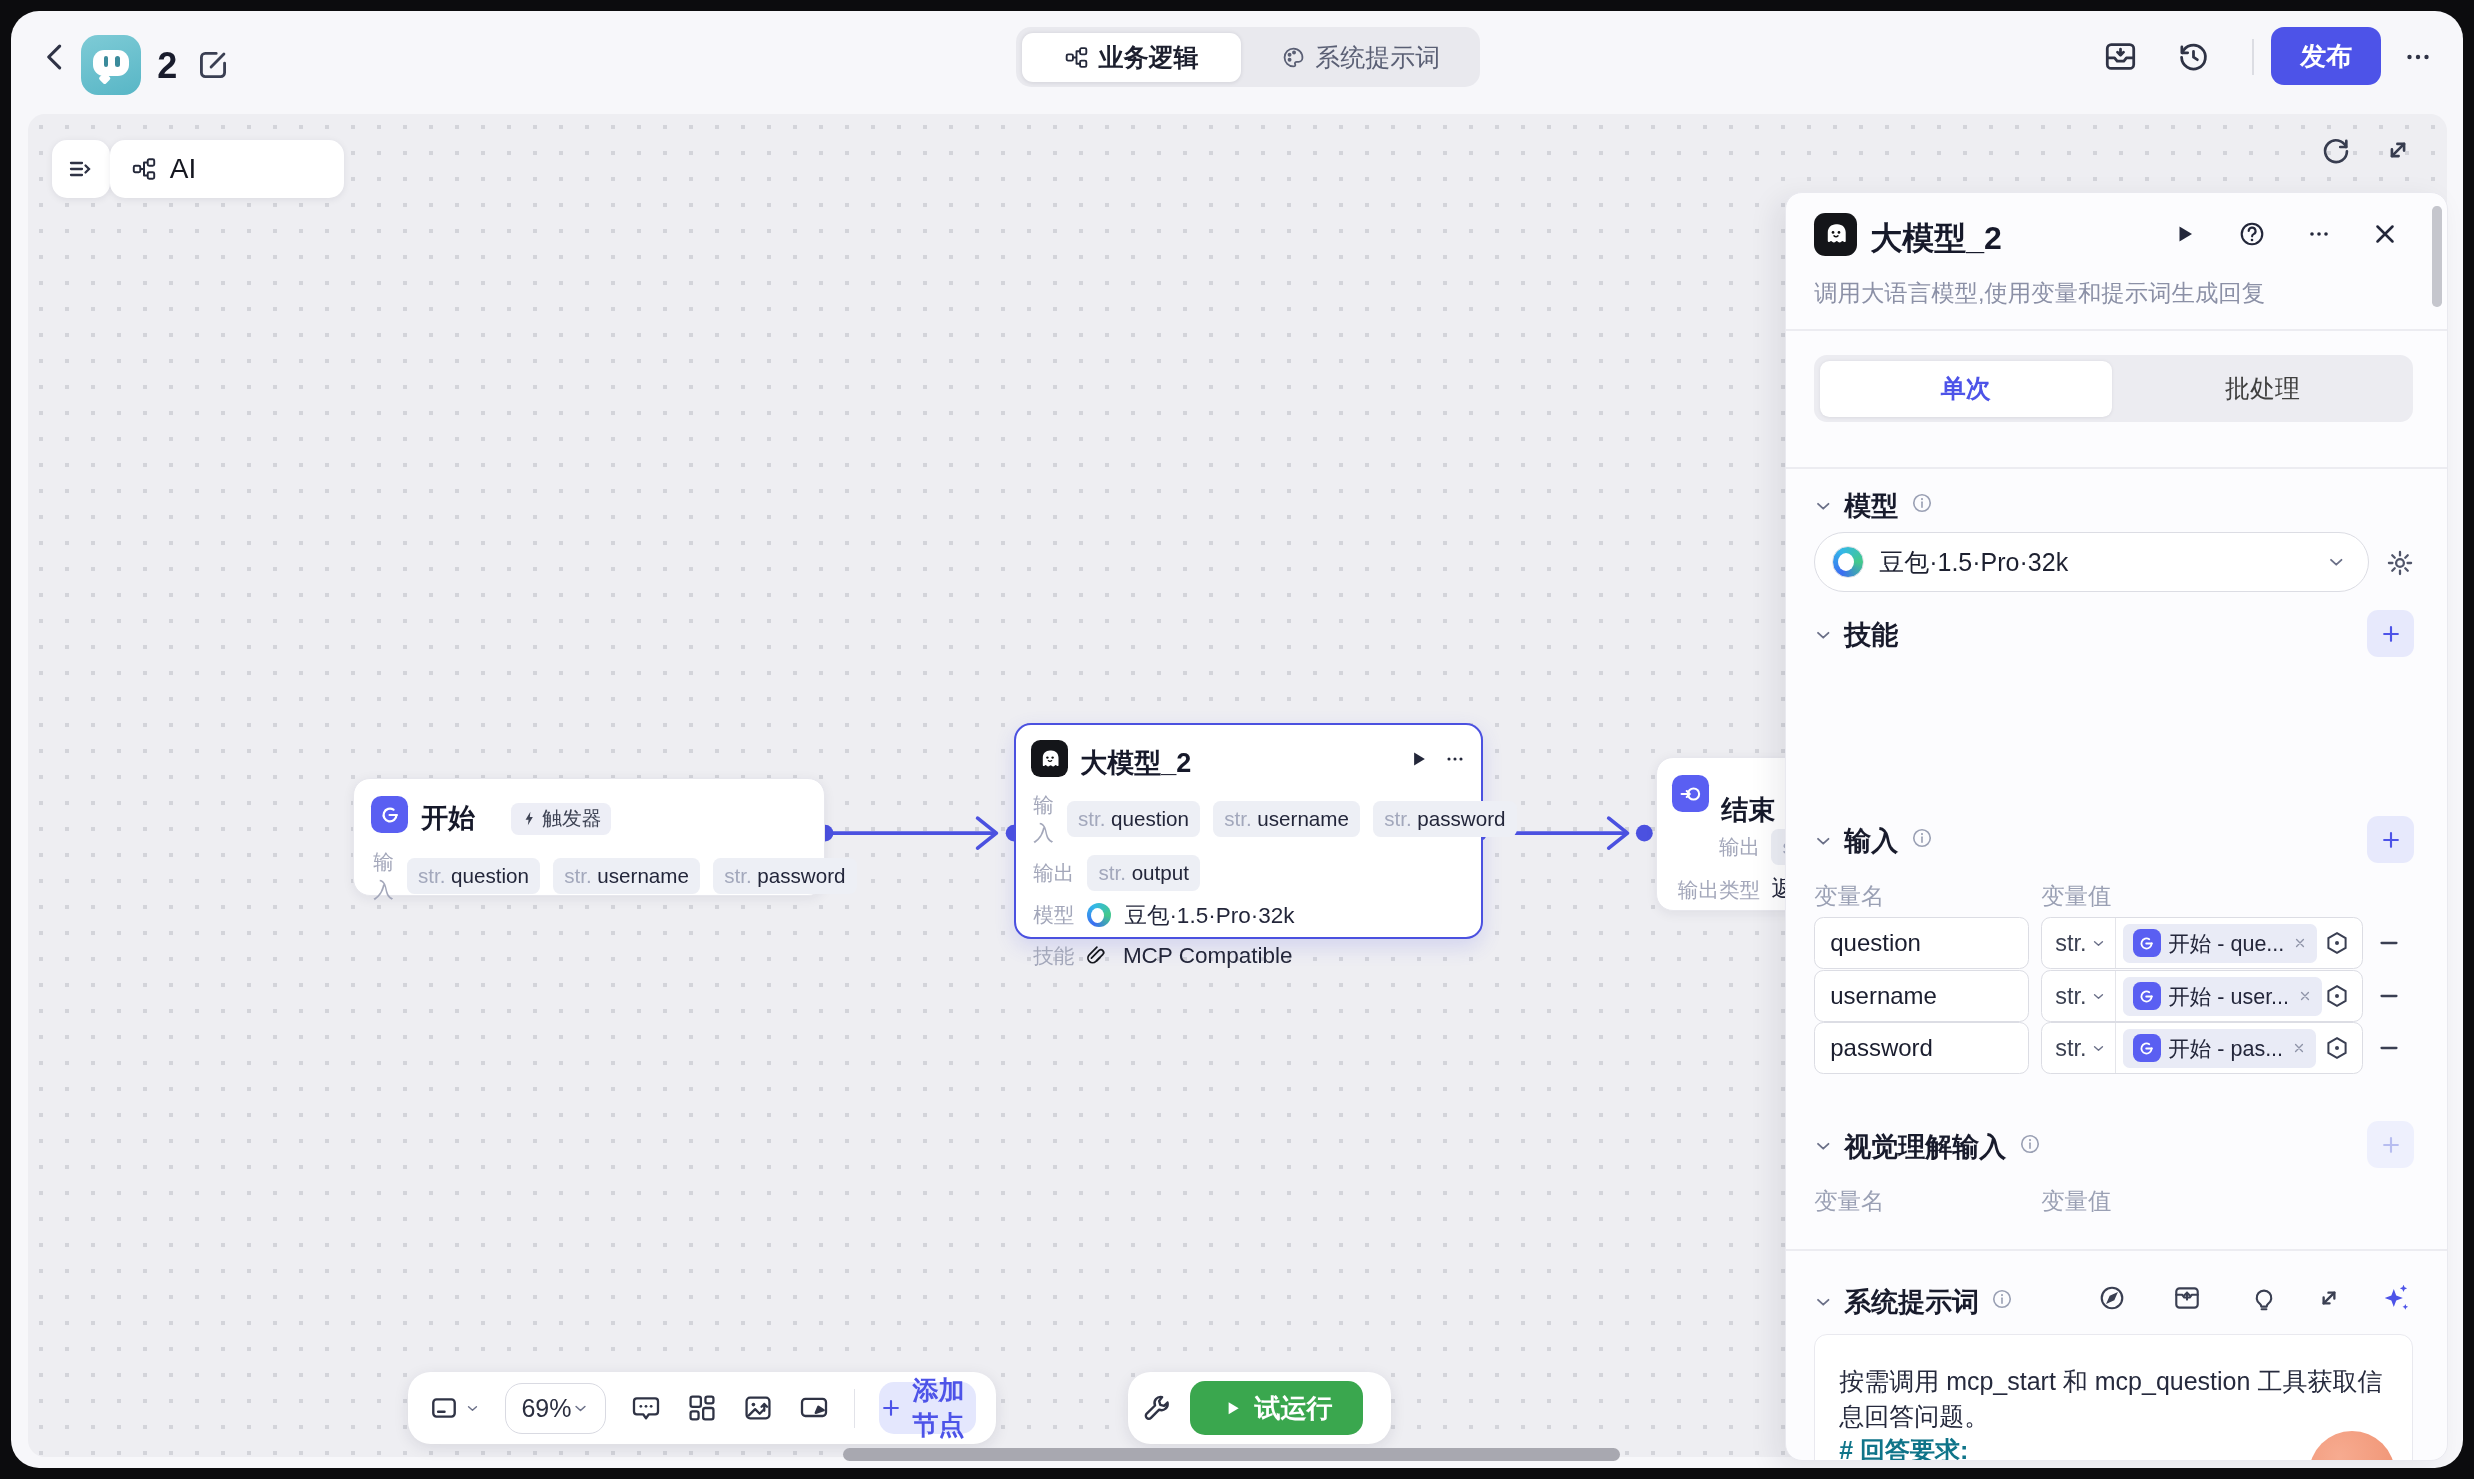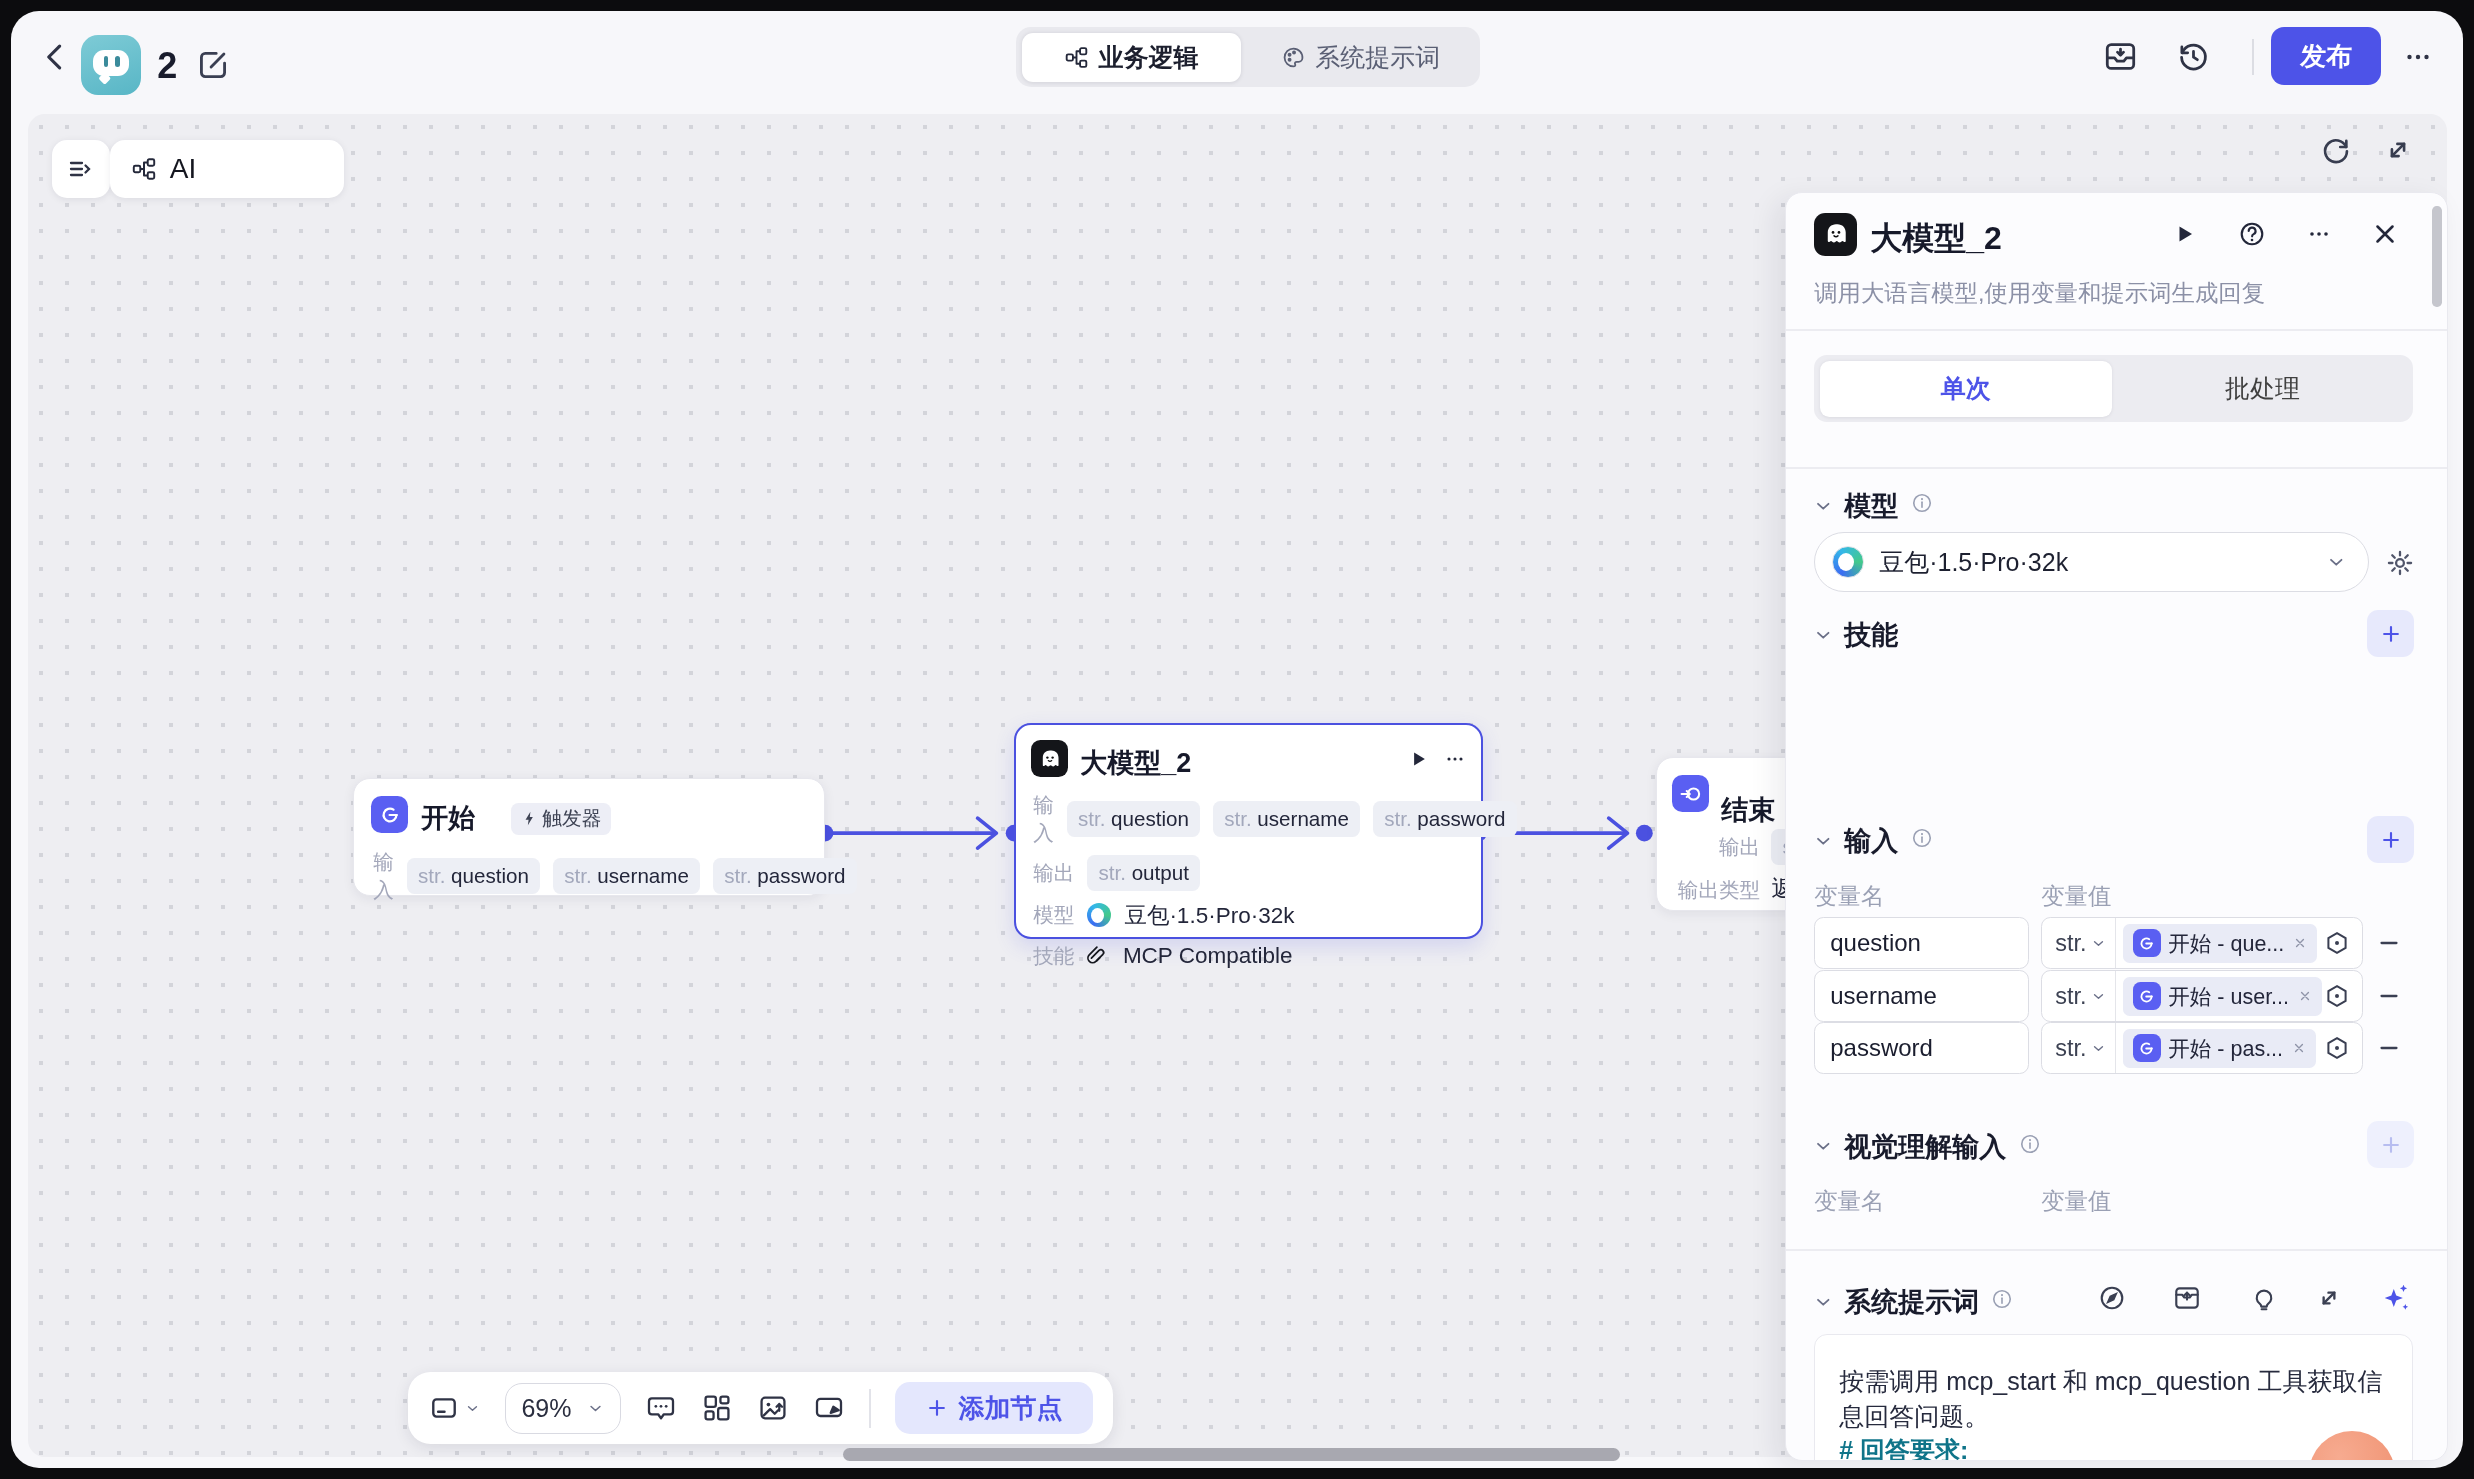--- a/index.html
+++ b/index.html
@@ -779,21 +779,21 @@
     <div class="abs" style="left:28px;top:1141px;width:599px;height:169px;border:1.4px solid #e9e9ef;border-radius:13px;background:#fff;box-sizing:border-box;padding:19px 24px;">
       <div style="margin-top:9.4px;font-size:25px;line-height:35px;color:#262a3d;">按需调用 mcp_start 和 mcp_question 工具获取信息回答问题。</div>
       <div style="font-size:25px;font-weight:600;color:#0f7489;"># 回答要求:</div>
     </div>
 
     <div class="abs" style="left:523px;top:1238px;width:86px;height:86px;border-radius:50%;background:radial-gradient(circle at 35% 30%,#f7ab90,#ee8e6d);"></div>
 
     <div class="abs" style="right:5.6px;top:13px;width:9.4px;height:101px;border-radius:4.7px;background:#c5c6cd;"></div>
   </div>
 
-  <div class="toolbar" style="left:397px;width:705px;padding:0 20.6px;box-sizing:border-box;gap:24px;">
+  <div class="toolbar" style="left:397px;width:588px;padding:0 20.6px;box-sizing:border-box;gap:24px;">
     <span class="tbicon" style="gap:5.6px;">
       <span class="ic" style="width:30px;height:30px;">
           <svg viewBox="0 0 32 32" width="30" height="30">
             <use href="#i-minimap"></use>
           </svg>
         </span>
       <span class="ic" style="width:17px;height:17px;color:#6b7088;">
           <svg viewBox="0 0 18 18" width="17" height="17">
             <use href="#i-chevdown"></use>
           </svg>
@@ -831,17 +831,32 @@
     <div class="btn-addnode">
       <span class="ic" style="width:24px;height:24px;">
           <svg viewBox="0 0 26 26" width="24" height="24">
             <use href="#i-plus"></use>
           </svg>
         </span>
       <span>添加节点</span>
     </div>
   </div>
 
+  <div class="toolbar" style="left:1117px;width:263px;padding:0 13px;box-sizing:border-box;gap:17px;">
+    <span class="ic tbicon" style="width:32px;height:32px;">
+        <svg viewBox="0 0 34 34" width="32" height="32">
+          <use href="#i-wrench"></use>
+        </svg>
+      </span>
+    <div class="btn-run">
+      <span class="ic" style="width:22.5px;height:22.5px;color:#fff;">
+          <svg viewBox="0 0 24 24" width="22.5" height="22.5">
+            <use href="#i-play"></use>
+          </svg>
+        </span>
+      <span>试运行</span>
+    </div>
+  </div>
 
   <div class="abs" style="left:832px;top:1437px;width:777px;height:13px;border-radius:6.6px;background:#a8a8b0;z-index:8;"></div>
 
 </div>
 
 
 </body></html>

